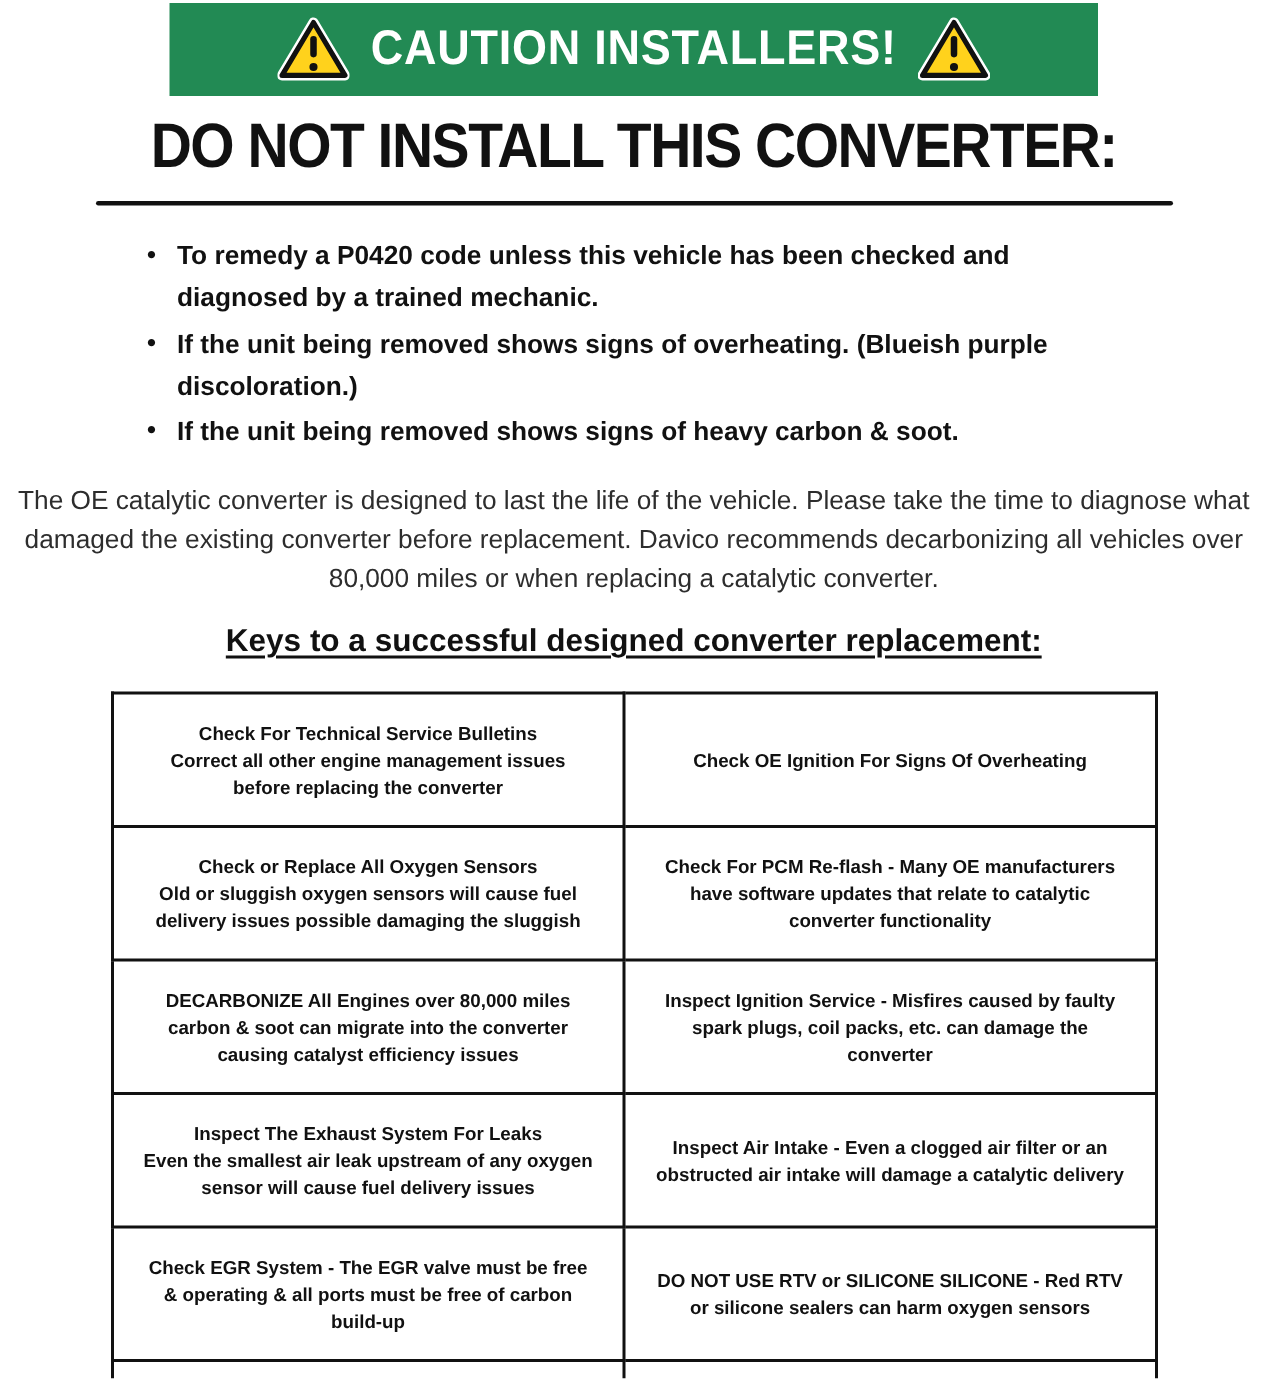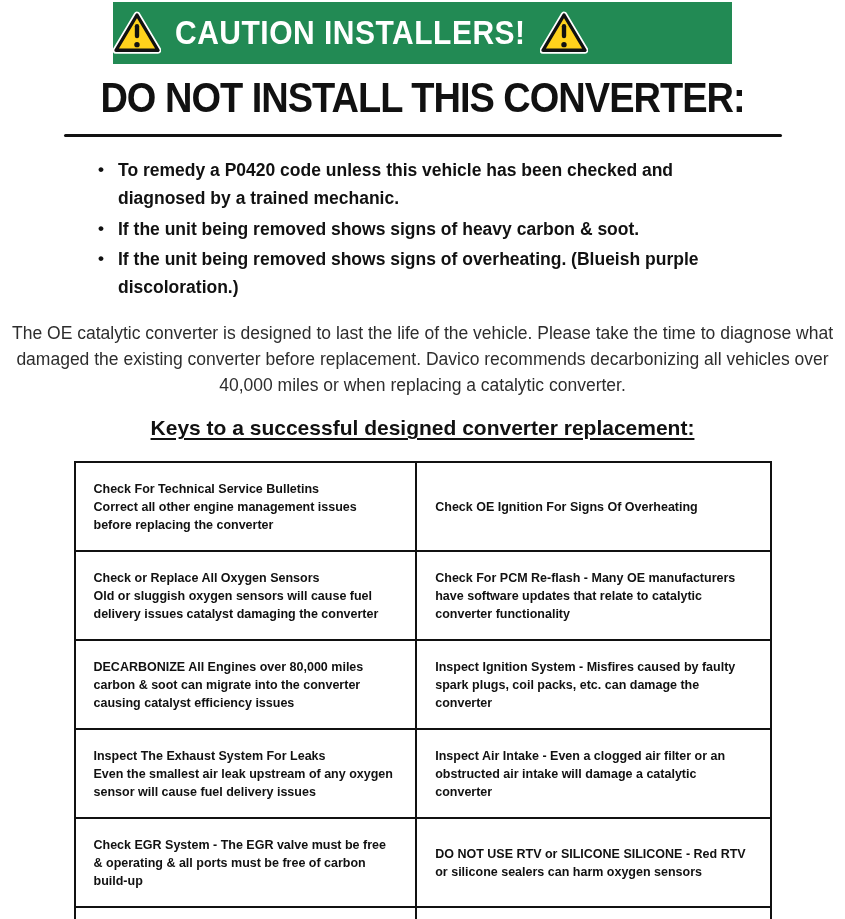--- a/index.html
+++ b/index.html
@@ -18,21 +18,21 @@
     overflow: hidden;
   }
   
   .banner {
     width: 619px;
     height: 62px;
     margin: 2px auto 0 auto;
     background: var(--banner-green, #228a54);
     display: flex;
     align-items: center;
-    justify-content: flex-start;
+    justify-content: center;
     gap: 14px;
   }
   .banner-text {
     color: #ffffff;
     font-size: 30px;
     font-weight: bold;
     letter-spacing: 0.5px;
     white-space: nowrap;
     transform: scaleY(1.08);
   }
@@ -98,21 +98,21 @@
   .keys-table {
     width: 698px;
     margin: 21px auto 0 auto;
     border-collapse: collapse;
     table-layout: fixed;
   }
   .keys-table td {
     border: 2px solid #111111;
     height: 75px;
     padding: 6px 18px;
-    text-align: left;
+    text-align: center;
     vertical-align: middle;
     font-size: 12.5px;
     font-weight: bold;
     line-height: 1.45;
     white-space: pre-line;
   }
   .keys-table td.col-left { width: 49%; }
   .keys-table td.col-right { width: 51%; }
 </style>
 </head>
@@ -139,48 +139,48 @@
       </svg>
     </span>
   </div>
 
   <h1 class="main-heading">DO NOT INSTALL THIS CONVERTER:</h1>
 
   <div class="rule"></div>
 
   <ul class="warnings">
     <li>To remedy a P0420 code unless this vehicle has been checked and diagnosed by a trained mechanic.</li>
+    <li>If the unit being removed shows signs of overheating. (Blueish purple discoloration.)</li>
     <li>If the unit being removed shows signs of heavy carbon &amp; soot.</li>
-    <li>If the unit being removed shows signs of overheating. (Blueish purple discoloration.)</li>
   </ul>
 
-  <p class="body-text">The OE catalytic converter is designed to last the life of the vehicle. Please take the time to diagnose what damaged the existing converter before replacement. Davico recommends decarbonizing all vehicles over 40,000 miles or when replacing a catalytic converter.</p>
+  <p class="body-text">The OE catalytic converter is designed to last the life of the vehicle. Please take the time to diagnose what damaged the existing converter before replacement. Davico recommends decarbonizing all vehicles over 80,000 miles or when replacing a catalytic converter.</p>
 
   <h2 class="keys-heading">Keys to a successful designed converter replacement:</h2>
 
   <table class="keys-table">
     <tbody>
       <tr>
         <td class="col-left">Check For Technical Service Bulletins
 Correct all other engine management issues before replacing the converter</td>
         <td class="col-right">Check OE Ignition For Signs Of Overheating</td>
       </tr>
       <tr>
         <td class="col-left">Check or Replace All Oxygen Sensors
-Old or sluggish oxygen sensors will cause fuel delivery issues catalyst damaging the converter</td>
+Old or sluggish oxygen sensors will cause fuel delivery issues possible damaging the sluggish</td>
         <td class="col-right">Check For PCM Re-flash - Many OE manufacturers have software updates that relate to catalytic converter functionality</td>
       </tr>
       <tr>
         <td class="col-left">DECARBONIZE All Engines over 80,000 miles carbon &amp; soot can migrate into the converter causing catalyst efficiency issues</td>
-        <td class="col-right">Inspect Ignition System - Misfires caused by faulty spark plugs, coil packs, etc. can damage the converter</td>
+        <td class="col-right">Inspect Ignition Service - Misfires caused by faulty spark plugs, coil packs, etc. can damage the converter</td>
       </tr>
       <tr>
         <td class="col-left">Inspect The Exhaust System For Leaks
 Even the smallest air leak upstream of any oxygen sensor will cause fuel delivery issues</td>
-        <td class="col-right">Inspect Air Intake - Even a clogged air filter or an obstructed air intake will damage a catalytic converter</td>
+        <td class="col-right">Inspect Air Intake - Even a clogged air filter or an obstructed air intake will damage a catalytic delivery</td>
       </tr>
       <tr>
         <td class="col-left">Check EGR System - The EGR valve must be free &amp; operating &amp; all ports must be free of carbon build-up</td>
         <td class="col-right">DO NOT USE RTV or SILICONE SILICONE - Red RTV or silicone sealers can harm oxygen sensors</td>
       </tr>
       <tr>
         <td class="col-left">Check or Test Fuel System - Fuel pressure should remain constant after engine is shut off.  Leaking fuel injectors can damage the converter.</td>
         <td class="col-right">Clear all codes,  Drive cycle test to reset all monitors, &amp; Complete the warranty card</td>
       </tr>
     </tbody>

